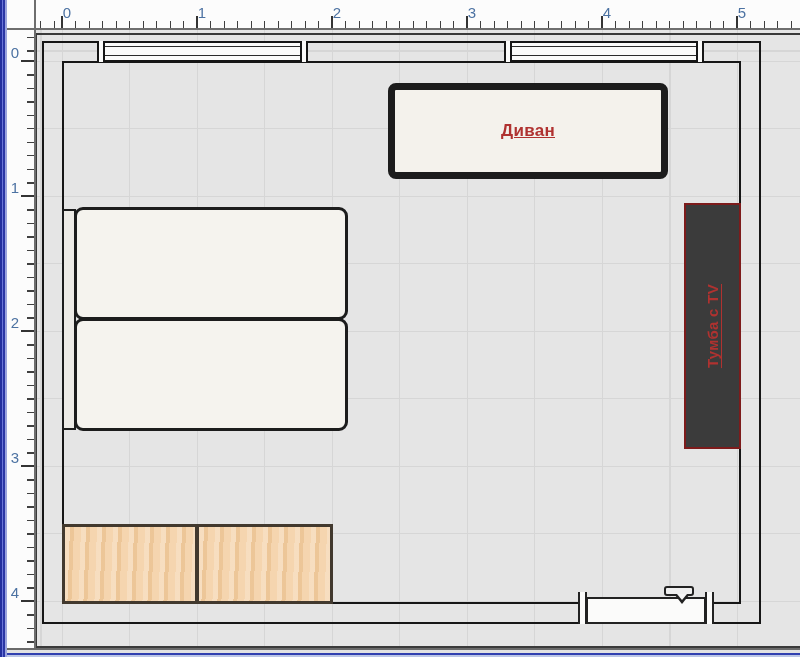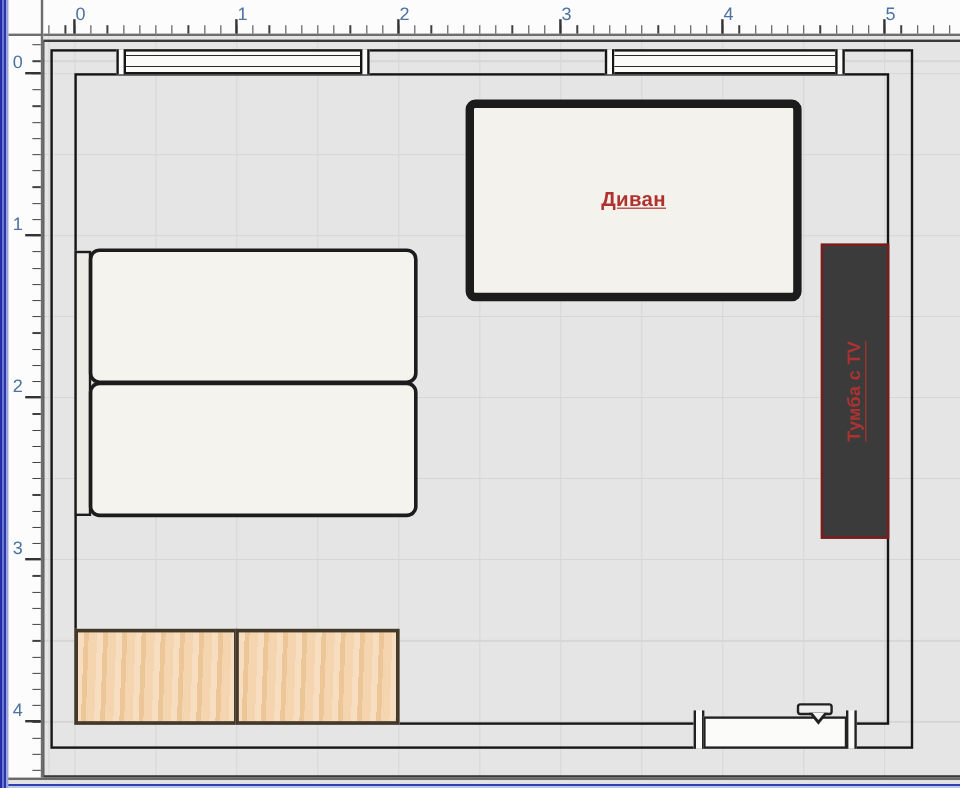--- a/index.html
+++ b/index.html
@@ -80,21 +80,21 @@
   }
   .win .glazing{
     flex:1;background-color:#fbfbfa;box-sizing:border-box;
     border-top:2px solid var(--wall-line,#161616);border-bottom:2px solid var(--wall-line,#161616);
     background-image:linear-gradient(to bottom,transparent 0 3px,#2b2b2b 3px 4px,transparent 4px 12px,#2b2b2b 12px 13px,transparent 13px);
   }
   .win-a{left:97px;width:211px;}
   .win-b{left:504px;width:200px;}
   
   .sofa{
-    position:absolute;left:388px;top:83px;width:280px;height:168px;box-sizing:border-box;
+    position:absolute;left:388px;top:83px;width:280px;height:96px;box-sizing:border-box;
     background:var(--furniture-fill,#f4f2ec);border:7px solid #1c1c1c;border-radius:8px;
     display:flex;align-items:center;justify-content:center;
   }
   .red-label{
     color:var(--label-red,#b03230);font-weight:700;font-size:17px;
     text-decoration:underline;letter-spacing:.3px;
   }
   
   .tv-stand{
     position:absolute;left:684px;top:203px;width:57px;height:246px;box-sizing:border-box;

